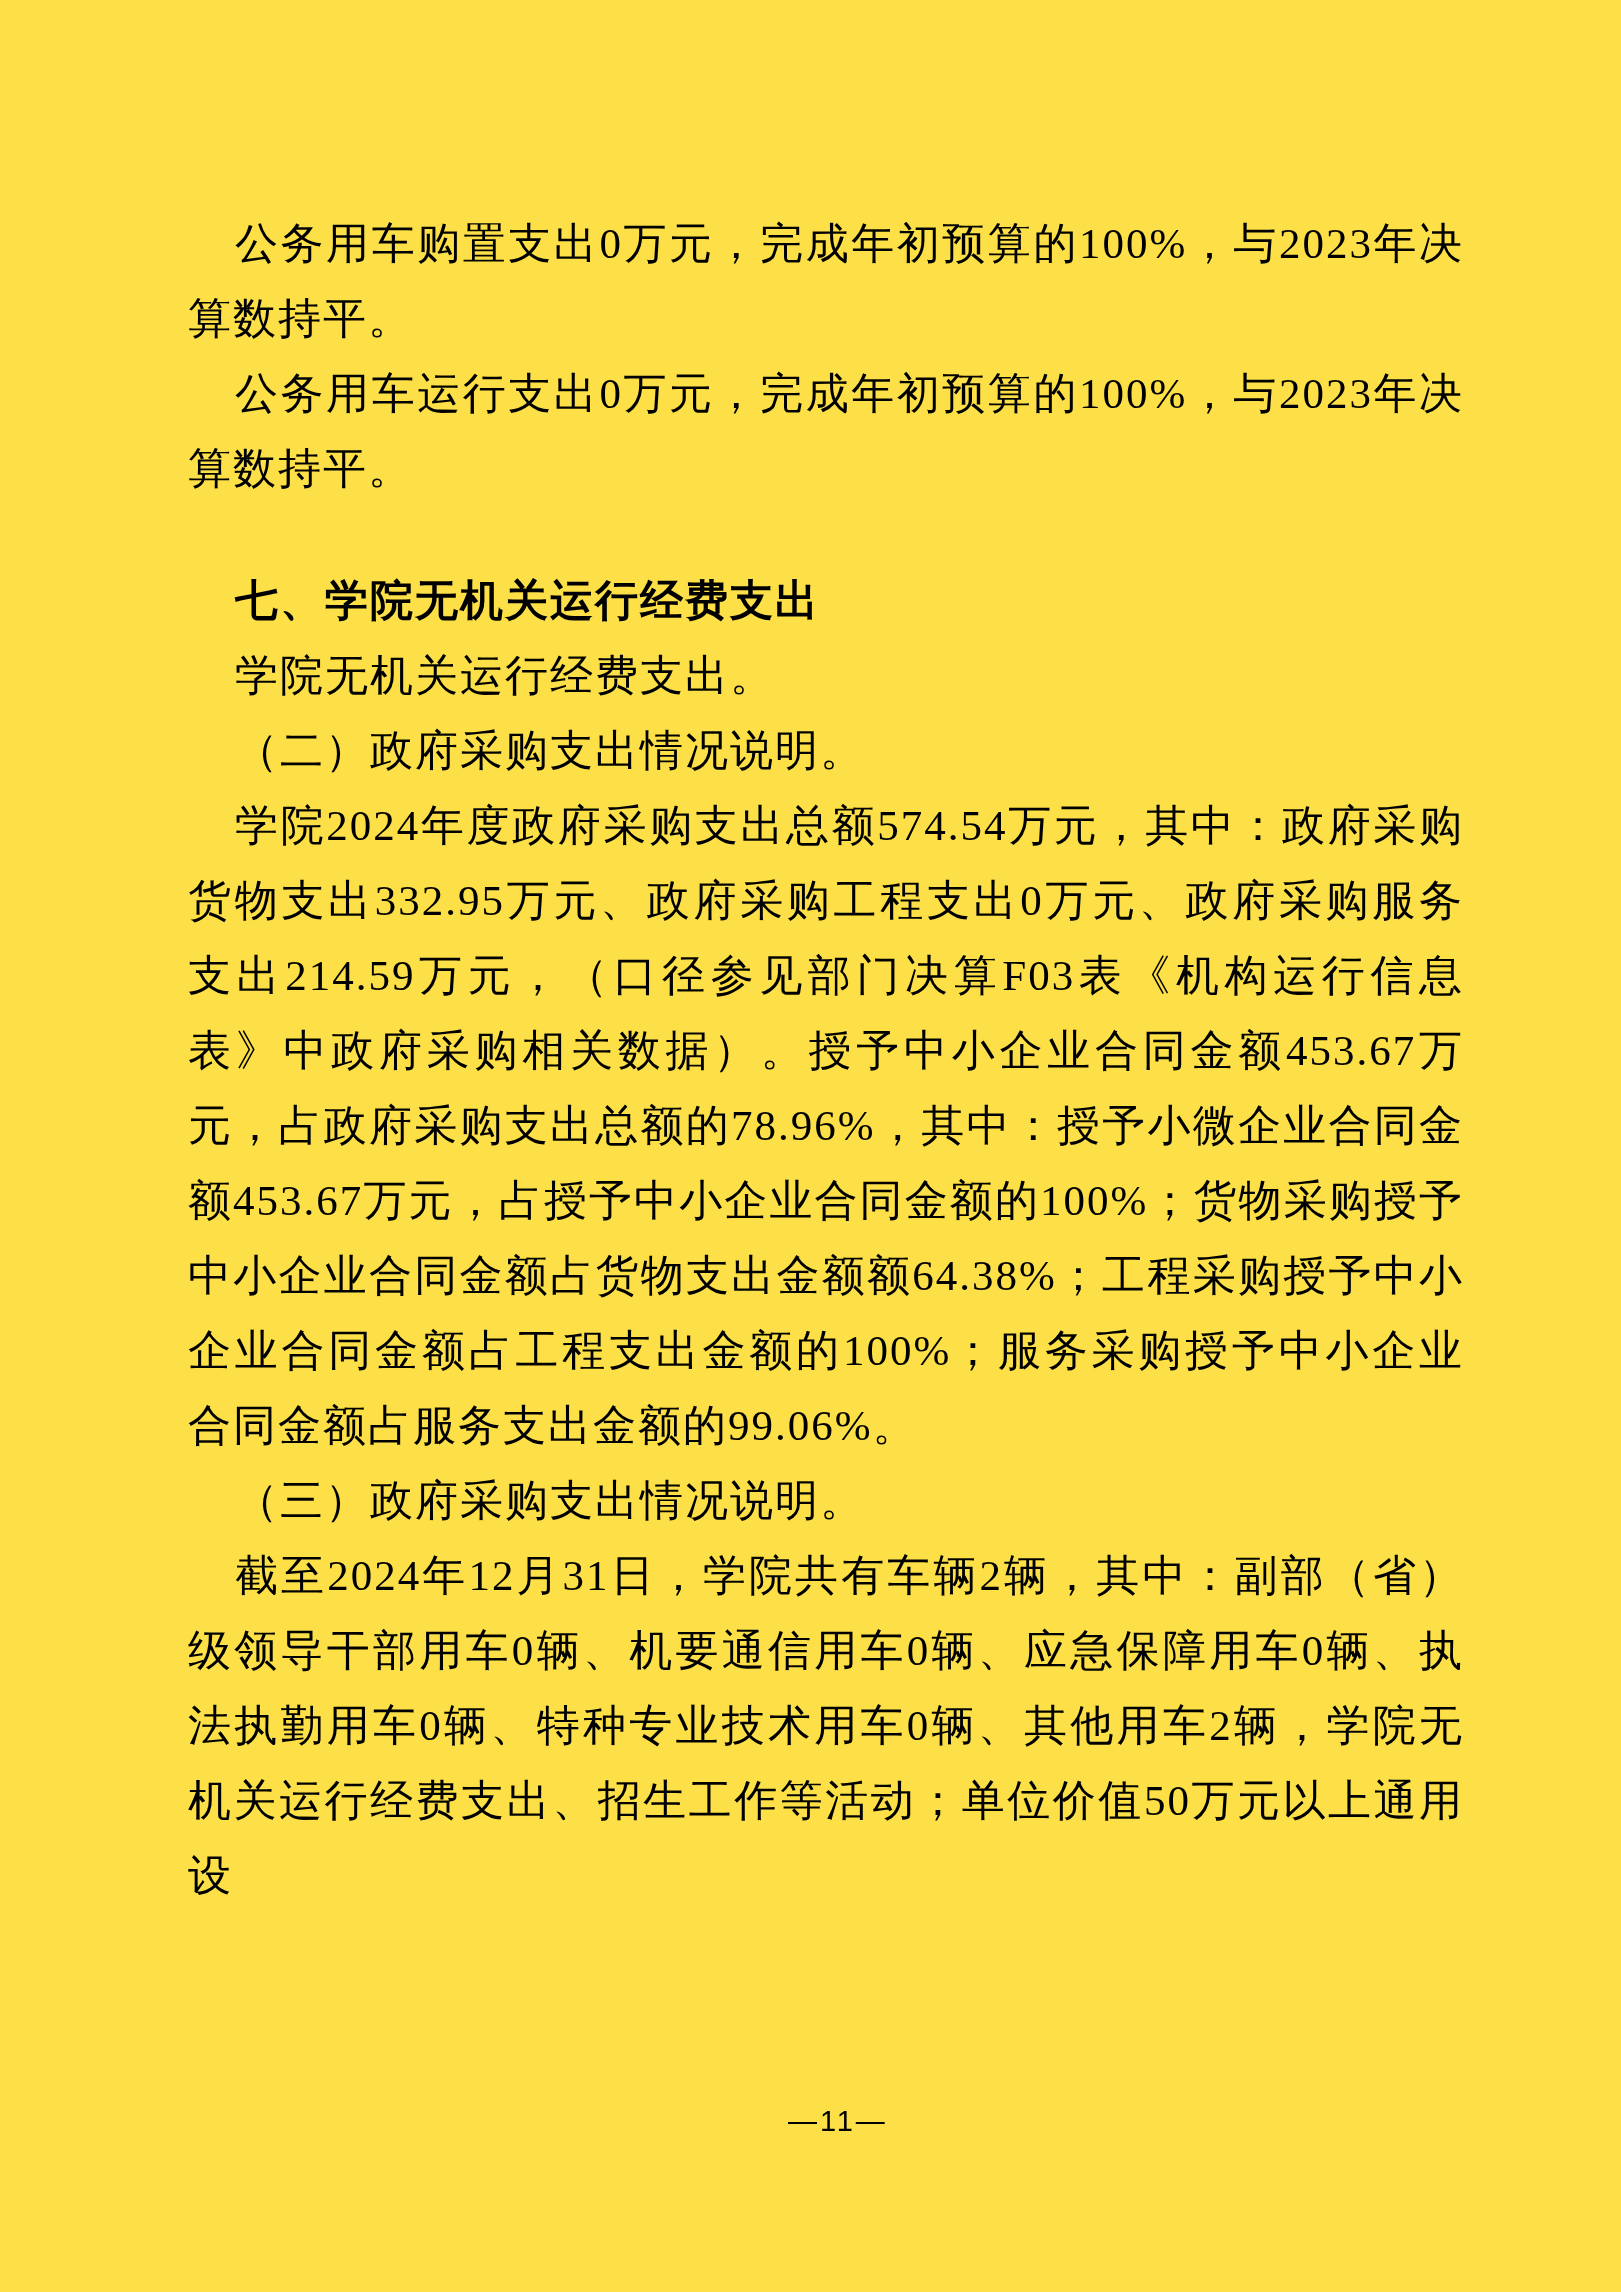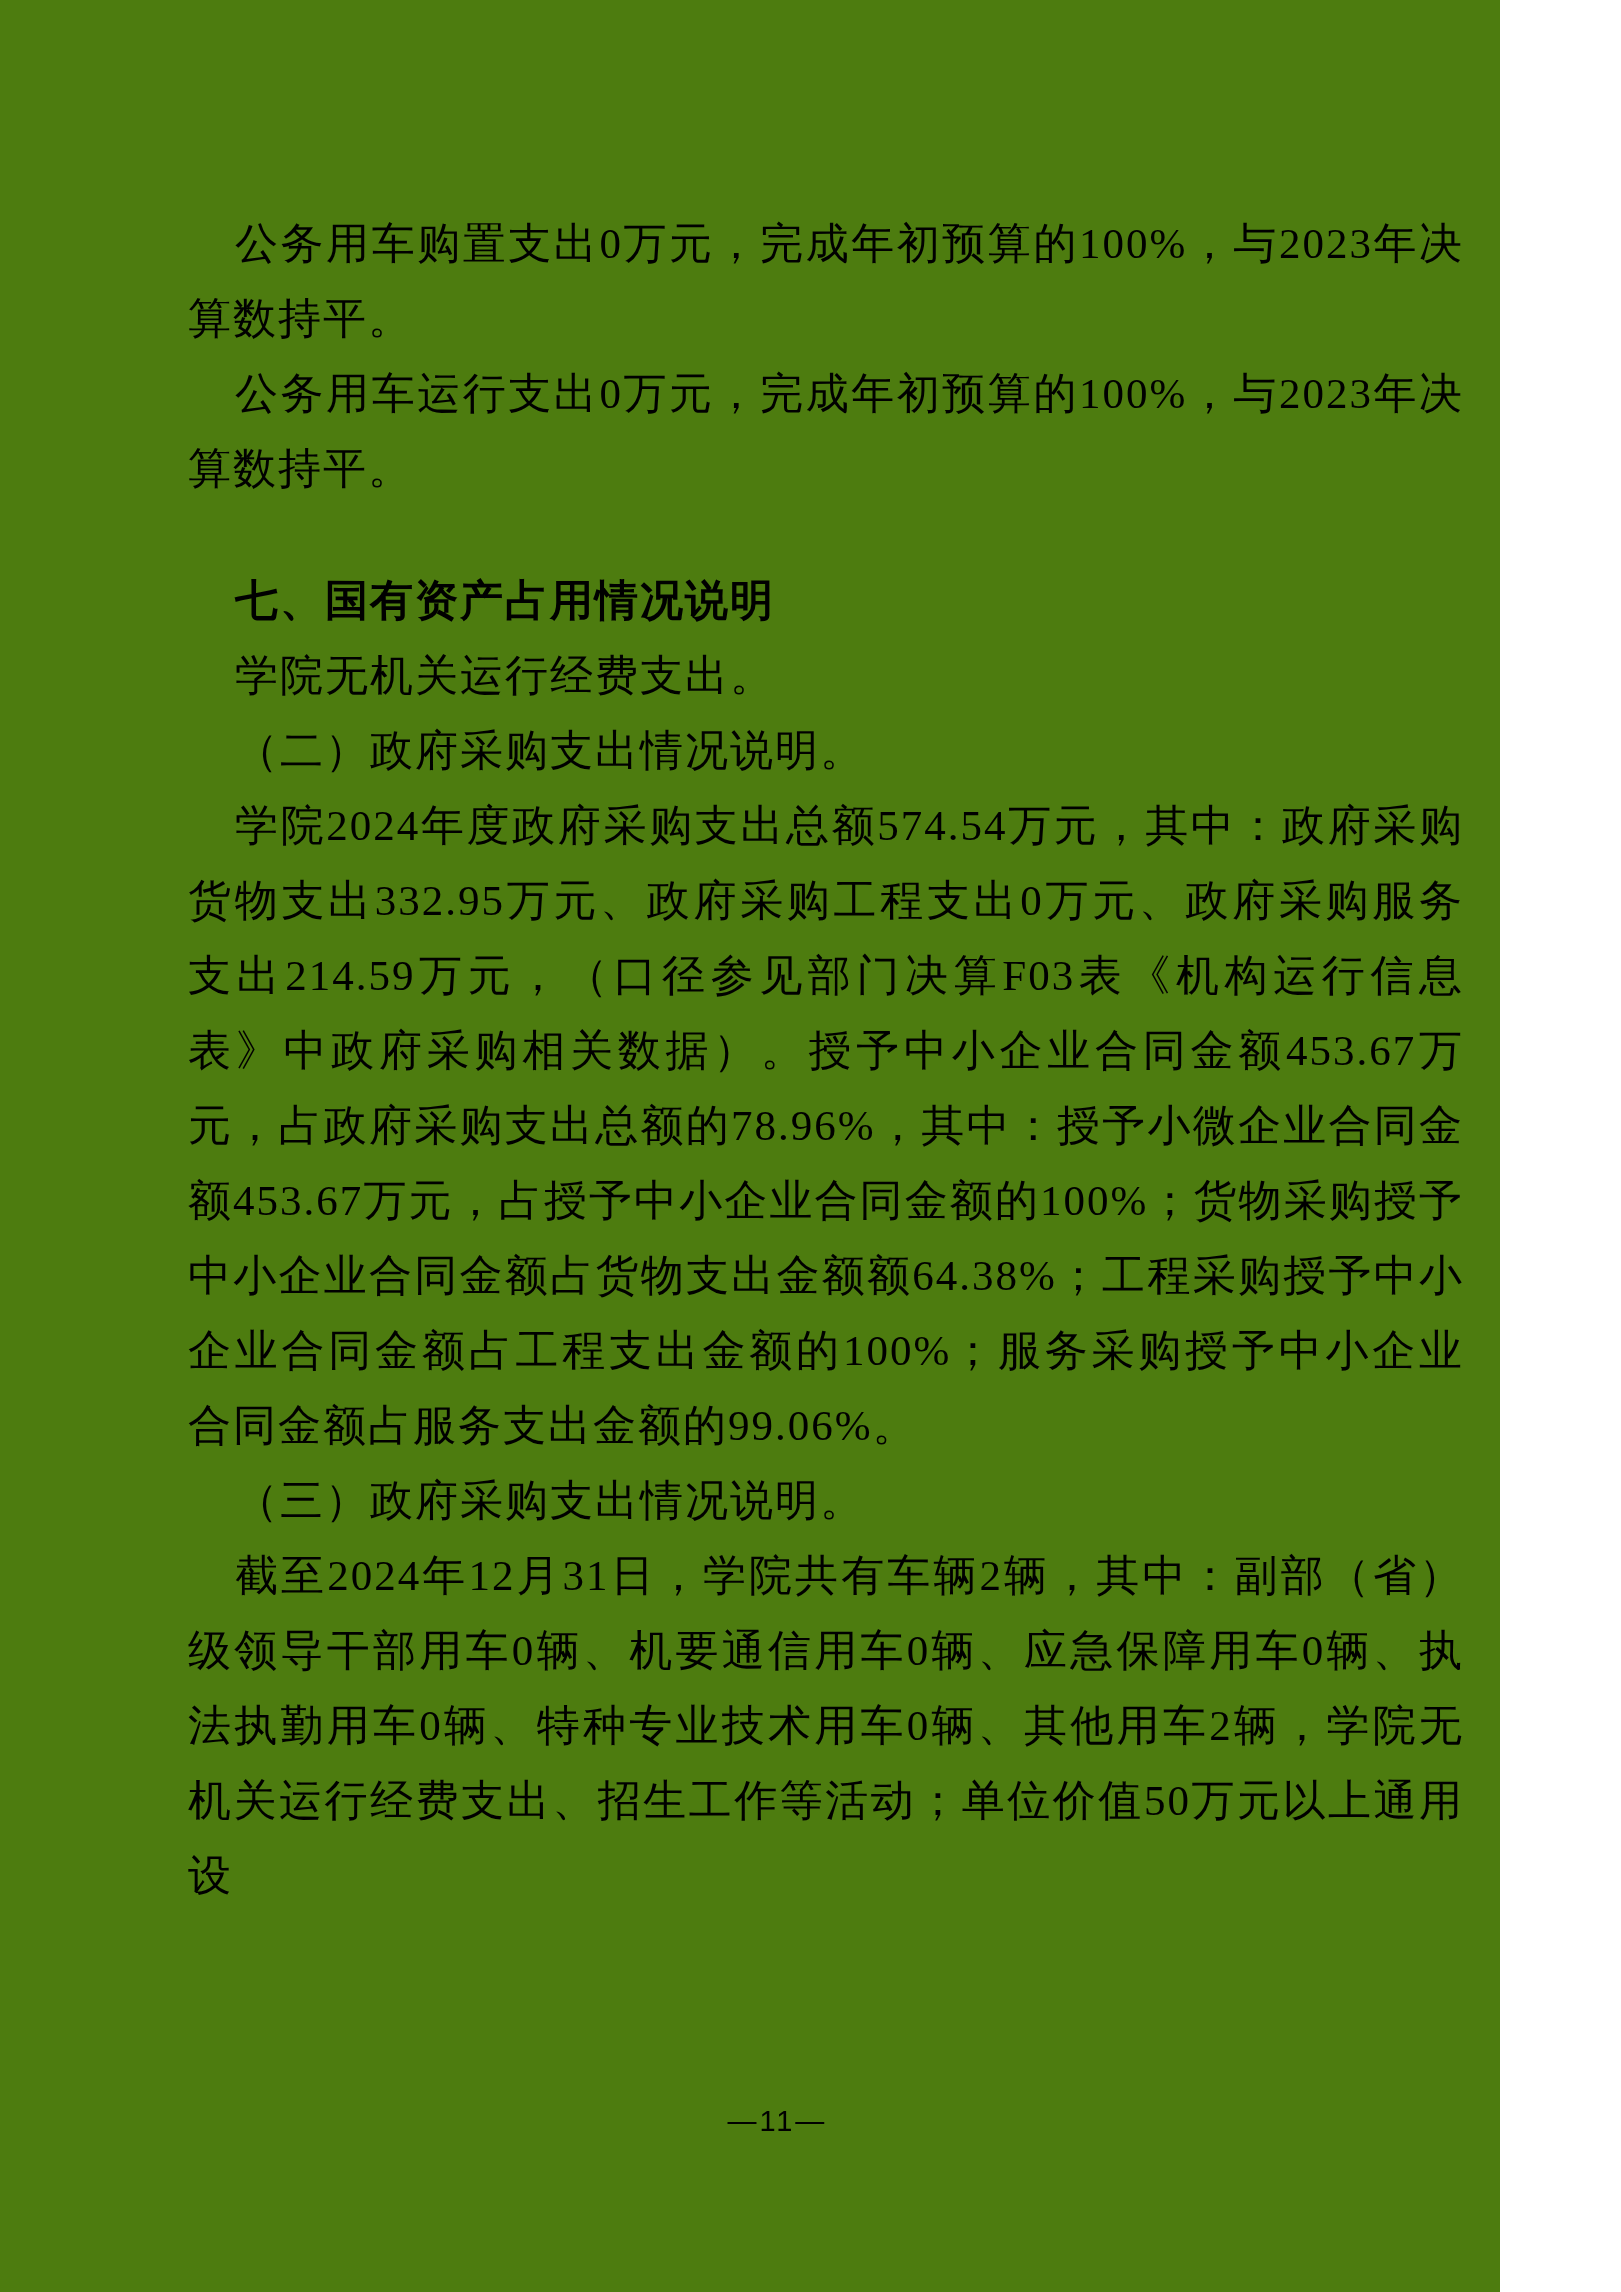--- a/index.html
+++ b/index.html
@@ -2,23 +2,23 @@
 <html><head>
   <meta charset="utf-8">
   <style>
     html, body {
       margin: 0;
       padding: 0;
       background: #ffffff;
     }
     .page {
       position: relative;
-      width: 1500px;
+      width: 1621px;
       height: 2293px;
-      background: #4d7c0f;
+      background: #fde047;
       color: #000000;
       font-family: "Liberation Serif", "DejaVu Serif", serif;
       overflow: hidden;
     }
     .content {
       position: absolute;
       left: 188px;
       top: 206px;
       width: 1276px;
       font-size: 43px;
@@ -52,21 +52,21 @@
       font-family: "Liberation Sans", "DejaVu Sans", sans-serif;
     }
   </style>
 </head>
 <body>
 
 <div class="page">
   <div class="content">
     <p class="para">公务用车购置支出0万元，完成年初预算的100%，与2023年决算数持平。</p>
     <p class="para">公务用车运行支出0万元，完成年初预算的100%，与2023年决算数持平。</p>
-    <h2 class="heading">七、国有资产占用情况说明</h2>
+    <h2 class="heading">七、学院无机关运行经费支出</h2>
     <p class="para">学院无机关运行经费支出。</p>
     <p class="para">（二）政府采购支出情况说明。</p>
     <p class="para">学院2024年度政府采购支出总额574.54万元，其中：政府采购货物支出332.95万元、政府采购工程支出0万元、政府采购服务支出214.59万元，（口径参见部门决算F03表《机构运行信息表》中政府采购相关数据）。授予中小企业合同金额453.67万元，占政府采购支出总额的78.96%，其中：授予小微企业合同金额453.67万元，占授予中小企业合同金额的100%；货物采购授予中小企业合同金额占货物支出金额额64.38%；工程采购授予中小企业合同金额占工程支出金额的100%；服务采购授予中小企业合同金额占服务支出金额的99.06%。</p>
     <p class="para">（三）政府采购支出情况说明。</p>
     <p class="para">截至2024年12月31日，学院共有车辆2辆，其中：副部（省）级领导干部用车0辆、机要通信用车0辆、应急保障用车0辆、执法执勤用车0辆、特种专业技术用车0辆、其他用车2辆，学院无机关运行经费支出、招生工作等活动；单位价值50万元以上通用设</p>
   </div>
   <div class="page-number">—11—</div>
 </div>
 
 

